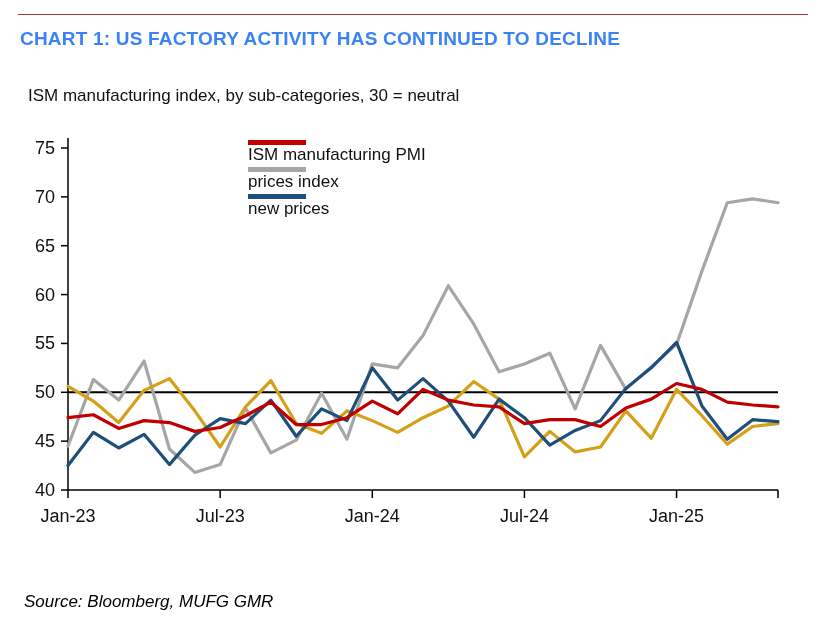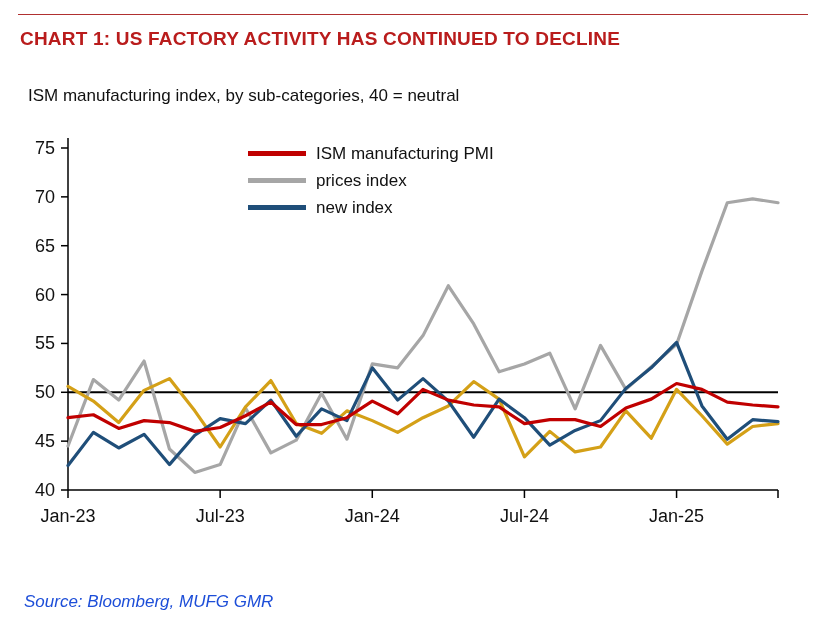--- a/index.html
+++ b/index.html
@@ -22,21 +22,21 @@
     width: 790px;
     height: 1px;
     background: #b03030;
   }
   .chart-title {
     position: absolute;
     left: 20px;
     top: 28px;
     font-size: 19px;
     font-weight: bold;
-    color: #b91c1c;
+    color: #3b82f6;
     letter-spacing: 0.2px;
     white-space: nowrap;
   }
   .chart-subtitle {
     position: absolute;
     left: 28px;
     top: 86px;
     font-size: 17px;
     color: #111111;
     white-space: nowrap;
@@ -49,50 +49,50 @@
     height: 639px;
   }
   .legend {
     position: absolute;
     left: 248px;
     top: 140px;
     width: 330px;
   }
   .legend-row {
     display: flex;
-    align-items: center;
     height: 27px;
+    flex-direction: column;
   }
   .legend-swatch {
     width: 58px;
     height: 5px;
     margin-right: 10px;
     flex: 0 0 auto;
   }
   .legend-label {
     font-size: 17px;
     color: #111111;
     white-space: nowrap;
   }
   .source {
     position: absolute;
     left: 24px;
     top: 592px;
     font-size: 17px;
     font-style: italic;
-    color: #1d4ed8;
+    color: #000000;
     white-space: nowrap;
   }
 </style>
 </head>
 <body>
 
 <div class="top-rule"></div>
 <div class="chart-title">CHART 1: US FACTORY ACTIVITY HAS CONTINUED TO DECLINE</div>
-<div class="chart-subtitle">ISM manufacturing index, by sub-categories, 40 = neutral</div>
+<div class="chart-subtitle">ISM manufacturing index, by sub-categories, 30 = neutral</div>
 
 <div class="plot-wrap">
   <svg id="chart-svg" width="824" height="639">
       <line x1="68" y1="138" x2="68" y2="490" stroke="#000" stroke-width="1.5"></line>
       <line x1="68" y1="490" x2="778" y2="490" stroke="#000" stroke-width="1.5"></line>
       <line x1="61" y1="490" x2="68" y2="490" stroke="#000" stroke-width="1.5"></line>
       <text x="55" y="496" text-anchor="end" font-size="18" font-family="&quot;Liberation Sans&quot;, sans-serif" fill="#111">40</text>
       <line x1="61" y1="441.14285714285717" x2="68" y2="441.14285714285717" stroke="#000" stroke-width="1.5"></line>
       <text x="55" y="447.14285714285717" text-anchor="end" font-size="18" font-family="&quot;Liberation Sans&quot;, sans-serif" fill="#111">45</text>
       <line x1="61" y1="392.2857142857143" x2="68" y2="392.2857142857143" stroke="#000" stroke-width="1.5"></line>
@@ -130,17 +130,17 @@
     <div class="legend-row">
       <span class="legend-swatch" style="background: rgb(192, 0, 0);"></span>
       <span class="legend-label">ISM manufacturing PMI</span>
     </div>
     <div class="legend-row">
       <span class="legend-swatch" style="background: rgb(166, 166, 166);"></span>
       <span class="legend-label">prices index</span>
     </div>
     <div class="legend-row">
       <span class="legend-swatch" style="background: rgb(31, 78, 121);"></span>
-      <span class="legend-label">new index</span>
+      <span class="legend-label">new prices</span>
     </div>
   </div>
 
 <div class="source">Source: Bloomberg, MUFG GMR</div>
 
 </body></html>

